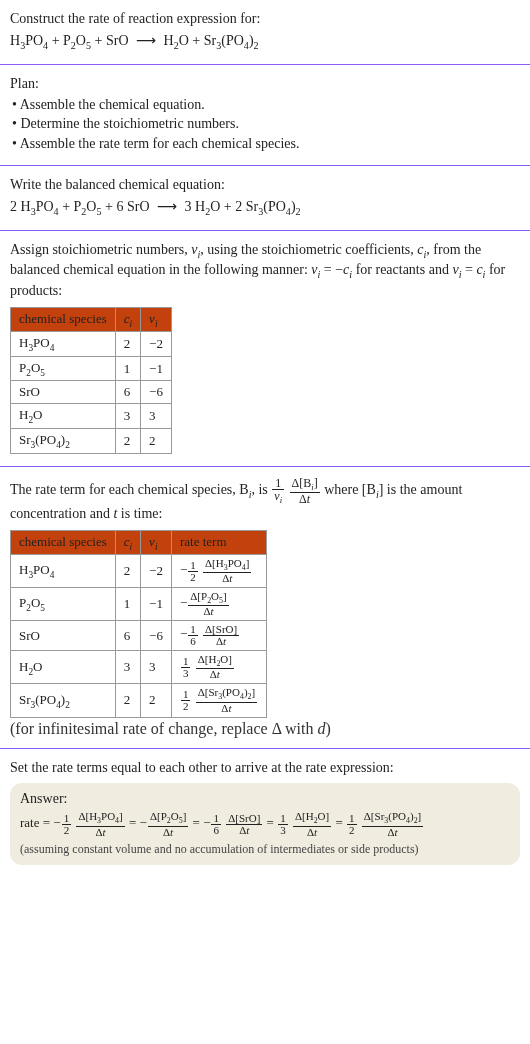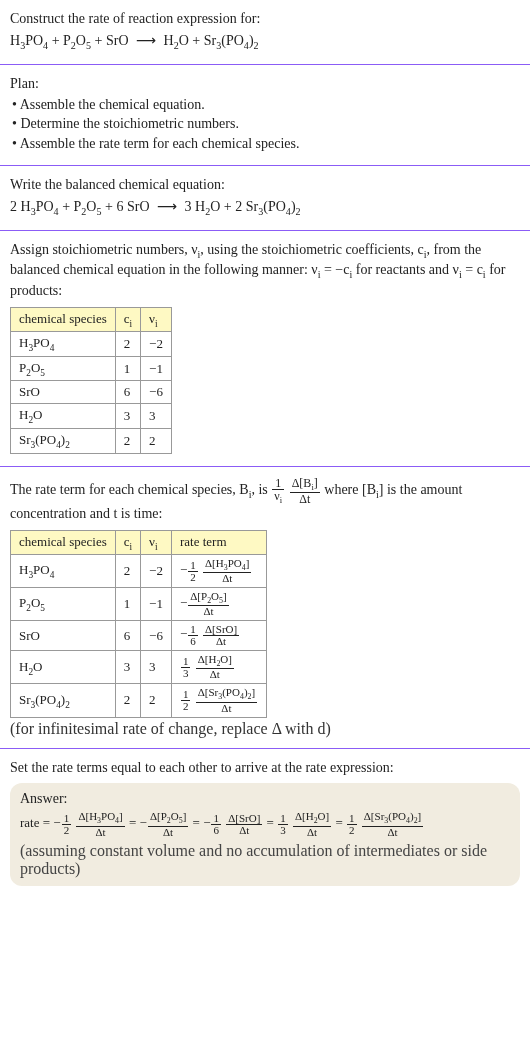--- a/index.html
+++ b/index.html
@@ -27,44 +27,44 @@
     font-size: 13px;
   }
   table.data th, table.data td {
     border: 1px solid #999;
     padding: 3px 8px;
     text-align: left;
     white-space: nowrap;
   }
   table.data th {
     font-weight: normal;
-    background: #fef9c3;
+    background: #c2410c;
   }
-  .ital { }
+  .ital { font-style: italic; }
   .frac {
     display: inline-block;
     vertical-align: middle;
     text-align: center;
     font-size: 12px;
     line-height: 1.0;
     margin: 0 1px;
   }
   .frac .num { display:block; border-bottom: 1px solid #222; padding: 0 2px; }
   .frac .den { display:block; padding: 0 2px; }
   .sfrac { font-size: 11px; }
   .small { font-size: 16px; color: #333; margin-top: 2px; }
   .answer-box {
     background: #f1ece0;
     border-radius: 12px;
     padding: 8px 10px;
     margin-top: 6px;
   }
   .answer-title { font-size: 14px; margin-bottom: 4px; }
   .answer-eq { font-size: 13px; }
-  .answer-note { font-size: 16px; color: #444; margin-top: 4px; }
+  .answer-note { font-size: 12px; color: #444; margin-top: 4px; }
   .nowrap { white-space: nowrap; }
 </style>
 </head>
 <body>
 
 <div class="section">
   <div class="line">Construct the rate of reaction expression for:</div>
   <div class="eq">H<span class="sub">3</span>PO<span class="sub">4</span> + P<span class="sub">2</span>O<span class="sub">5</span> + SrO <span class="arrow">⟶</span> H<span class="sub">2</span>O + Sr<span class="sub">3</span>(PO<span class="sub">4</span>)<span class="sub">2</span></div>
 </div>
 

